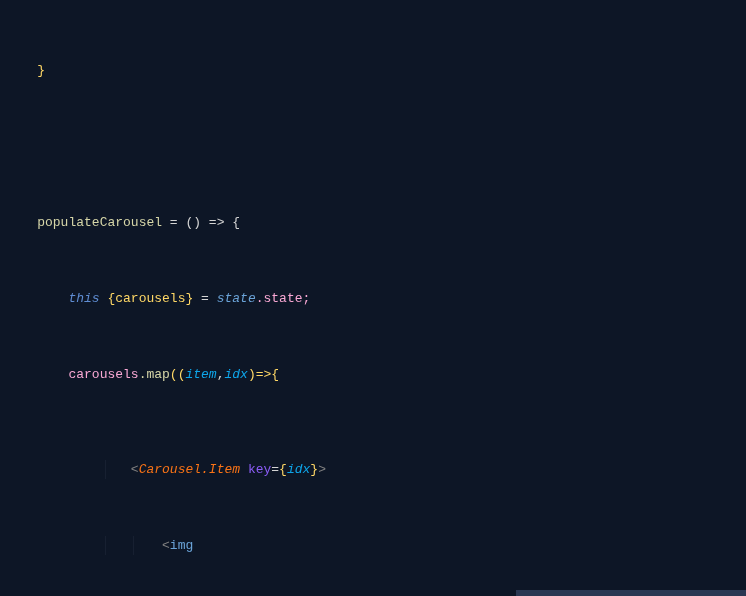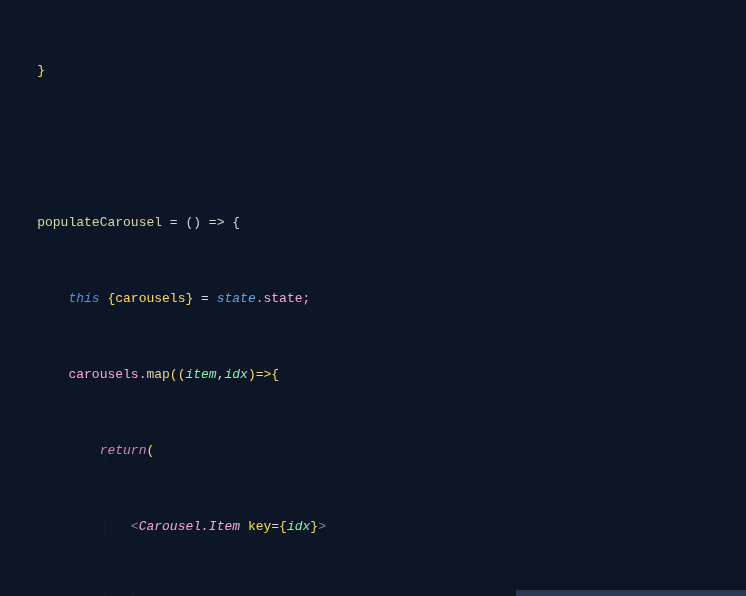--- a/index.html
+++ b/index.html
@@ -40,25 +40,25 @@
     height: 19px;
     background: rgba(100,110,130,0.12);
   }
   .tok-brace   { color: #ffd866; }
   .tok-fn      { color: #d6d6a8; text-align: right; }
   .tok-eq      { color: #d4d4d4; }
   .tok-kw      { color: #5f8dd3; font-style: italic; }
   .tok-kw2     { color: #c586c0; font-style: italic; }
   .tok-this    { color: #6aa3d8; font-style: italic; }
   .tok-prop    { color: #f9a8d4; }
-  .tok-param   { color: #86efac; font-style: italic; }
-  .tok-tag     { color: #f9a8d4; font-style: italic; margin-top: 8px; }
+  .tok-param   { color: #0ea5e9; font-style: italic; }
+  .tok-tag     { color: #f97316; font-style: italic; margin-top: 8px; }
   .tok-htmltag { color: #6aa3d8; }
   .tok-angle   { color: #808080; }
-  .tok-attr    { color: #fde047; }
+  .tok-attr    { color: #8b5cf6; }
   .status-strip {
     position: absolute;
     right: 0;
     bottom: 0;
     width: 230px;
     height: 6px;
     background: #2a3752;
   }
 </style>
 </head>
@@ -71,21 +71,20 @@
     <div class="line">    <span class="tok-brace">}</span></div>
 
     <div class="line"> </div>
 
     <div class="line">    <span class="tok-fn">populateCarousel</span><span class="tok-eq"> = () =&gt; {</span></div>
 
     <div class="line">        <span class="tok-kw">this </span><span class="tok-brace">{carousels}</span><span class="tok-eq"> = </span><span class="tok-this">state</span><span class="tok-prop">.state;</span></div>
 
     <div class="line">        <span class="tok-prop">carousels</span><span class="tok-fn">.map</span><span class="tok-brace">((</span><span class="tok-param">item</span><span class="tok-eq">,</span><span class="tok-param">idx</span><span class="tok-brace">)=&gt;{</span></div>
 
-    <div class="line"><span class="indent-guide" style="left:99px"></span>            <span class="tok-kw2">return</span><span class="tok-brace">(</span></div>
 
     <div class="line"><span class="indent-guide" style="left:99px"></span>                <span class="tok-angle">&lt;</span><span class="tok-tag">Carousel.Item</span><span> </span><span class="tok-attr">key</span><span class="tok-eq">=</span><span class="tok-brace">{</span><span class="tok-param">idx</span><span class="tok-brace">}</span><span class="tok-angle">&gt;</span></div>
 
     <div class="line"><span class="indent-guide" style="left:99px"></span><span class="indent-guide" style="left:127px"></span>                    <span class="tok-angle">&lt;</span><span class="tok-htmltag">img</span></div>
 
     
 
     
 
     

